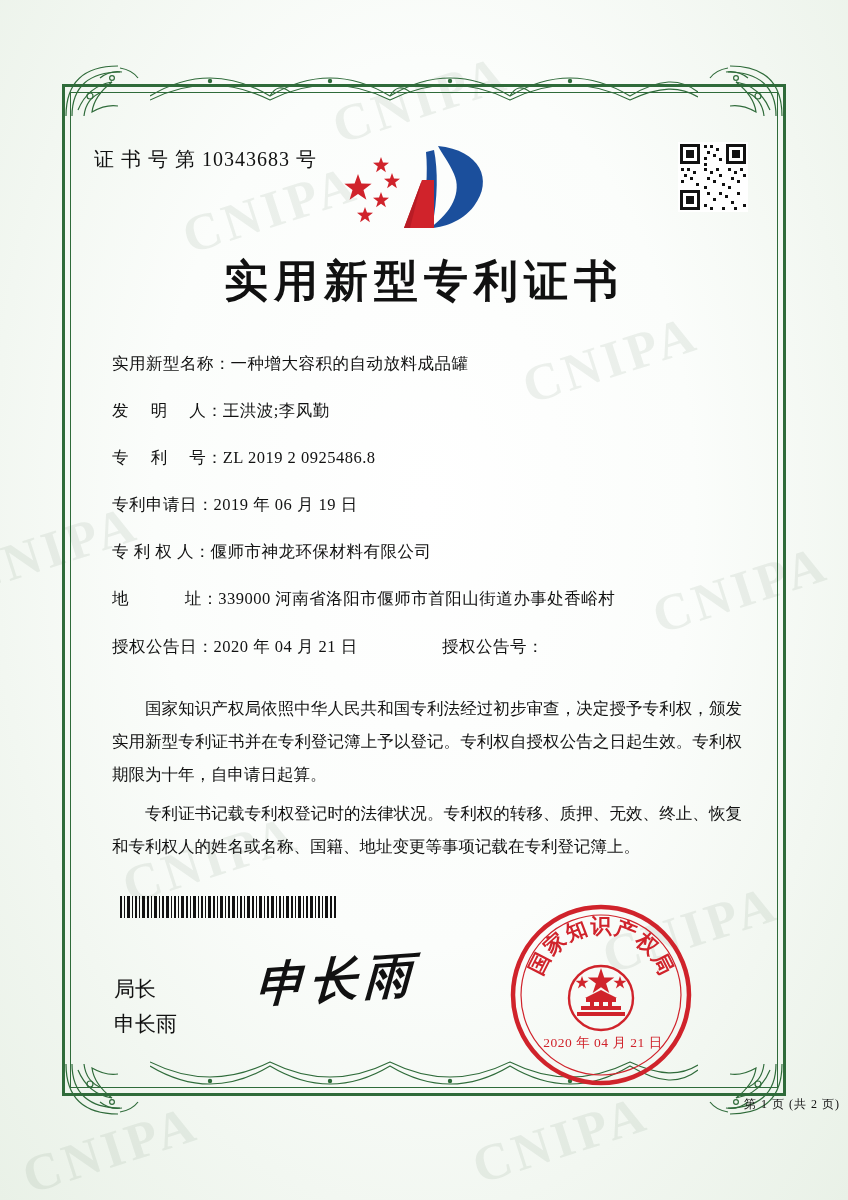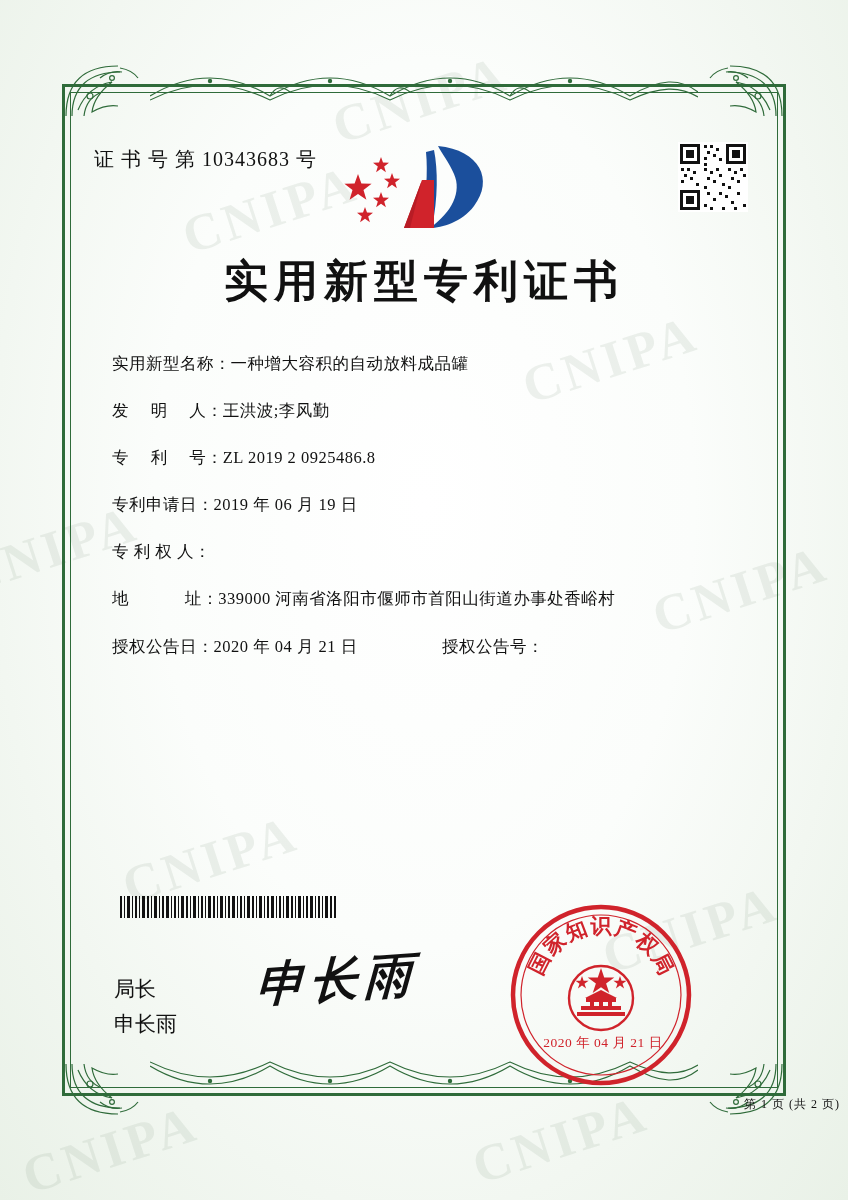--- a/index.html
+++ b/index.html
@@ -422,20 +422,21 @@
       <span class="field-value">ZL 2019 2 0925486.8</span>
     </div>
     <div class="field-row">
       <span class="field-label">专利申请日</span>
       <span class="field-colon">：</span>
       <span class="field-value">2019 年 06 月 19 日</span>
     </div>
     <div class="field-row">
       <span class="field-label">专 利 权 人</span>
       <span class="field-colon">：</span>
+      <span class="field-value">偃师市神龙环保材料有限公司</span>
     </div>
     <div class="field-row">
       <span class="field-label">地　　　 址</span>
       <span class="field-colon">：</span>
       <span class="field-value">339000 河南省洛阳市偃师市首阳山街道办事处香峪村</span>
     </div>
     <div class="field-row">
       <div class="row-split">
         <div class="split-left">
           <span class="field-label">授权公告日</span>
@@ -443,20 +444,24 @@
           <span class="field-value">2020 年 04 月 21 日</span>
         </div>
         <div class="split-right">
           <span class="field-label">授权公告号</span>
           <span class="field-colon">：</span>
         </div>
       </div>
     </div>
   </div>
 
+  <div class="paras">
+    <p class="para">国家知识产权局依照中华人民共和国专利法经过初步审查，决定授予专利权，颁发实用新型专利证书并在专利登记簿上予以登记。专利权自授权公告之日起生效。专利权期限为十年，自申请日起算。</p>
+    <p class="para">专利证书记载专利权登记时的法律状况。专利权的转移、质押、无效、终止、恢复和专利权人的姓名或名称、国籍、地址变更等事项记载在专利登记簿上。</p>
+  </div>
 
   <div class="barcode">
     <svg width="216" height="22" viewBox="0 0 216 22" shape-rendering="crispEdges">
       <rect width="216" height="22" fill="#ffffff" opacity="0"></rect>
       <g fill="#111">
         <rect x="0" y="0" width="2" height="22"></rect>
           <rect x="4" y="0" width="1" height="22"></rect>
         <rect x="7" y="0" width="3" height="22"></rect>
           <rect x="12" y="0" width="1" height="22"></rect>
         <rect x="15" y="0" width="2" height="22"></rect>

